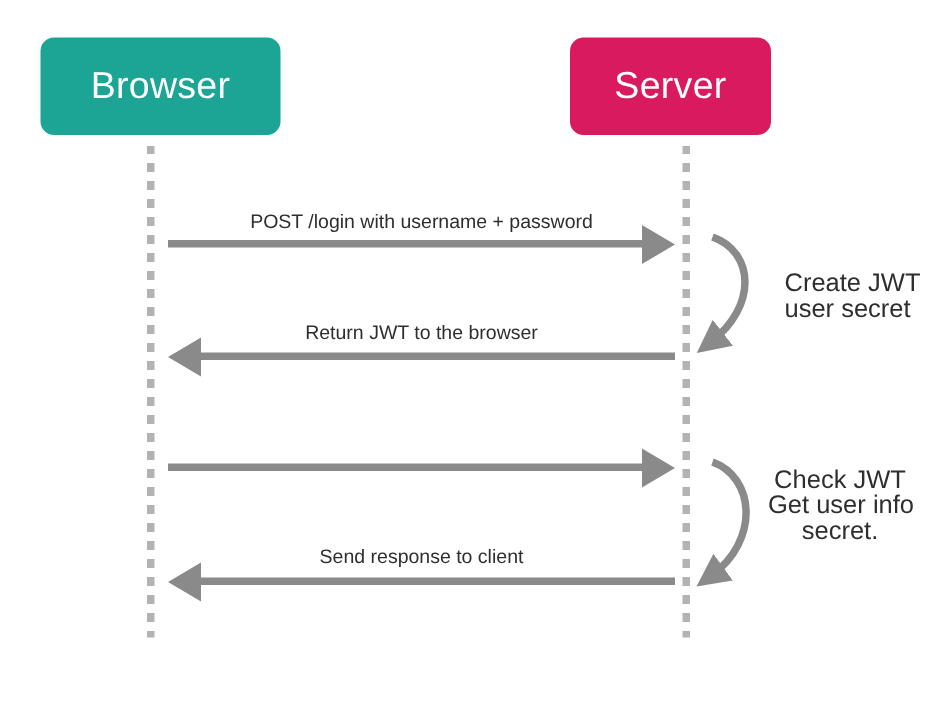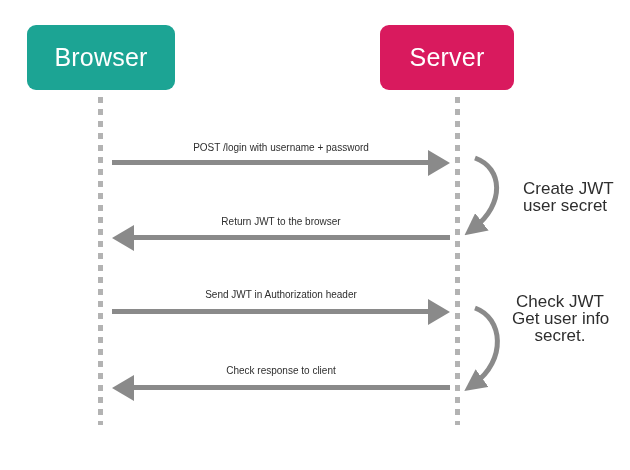--- a/index.html
+++ b/index.html
@@ -28,21 +28,21 @@
     top: 25px;
     height: 65px;
     border-radius: 9px;
     color: #ffffff;
     font-size: 25px;
     letter-spacing: 0.2px;
     display: flex;
     align-items: center;
     justify-content: center;
   }
-  .actor-browser { left: 27px;  width: 148px; background: var(--browser); }
+  .actor-browser { left: 27px;  width: 160px; background: var(--browser); }
   .actor-server  { left: 380px; width: 134px; background: var(--server); }
 
   
   .lifeline {
     position: absolute;
     top: 97px;
     width: 5px;
     height: 328px;
     background: repeating-linear-gradient(
       to bottom,
@@ -52,21 +52,21 @@
   }
   .lifeline-browser { left: 98px; }
   .lifeline-server  { left: 455px; }
 
   
   .msg-label {
     position: absolute;
     left: 112px;
     width: 338px;
     text-align: center;
-    font-size: 10px;
+    font-size: 13px;
     line-height: 16px;
     color: var(--text);
     white-space: nowrap;
   }
   .msg-label-1 { top: 140px; }
   .msg-label-2 { top: 214px; }
   .msg-label-3 { top: 287px; }
   .msg-label-4 { top: 363px; }
 
   
@@ -112,21 +112,21 @@
 
   
   .note {
     font-size: 17px;
     line-height: 17px;
     color: var(--text);
     position: absolute;
     white-space: nowrap;
   }
   .note-1 { left: 523px; top: 180px; text-align: left; }
-  .note-2 { left: 512px; top: 293px; width: 96px; text-align: center; }
+  .note-2 { left: 512px; top: 311px; width: 96px; text-align: center; }
 </style>
 </head>
 <body>
 
 <div class="stage">
 
   <div class="actor actor-browser">
     <span>Browser</span>
   </div>
   <div class="actor actor-server">
@@ -141,27 +141,26 @@
     <div class="shaft"></div>
     <div class="head"></div>
   </div>
 
   <div class="msg-label msg-label-2">Return JWT to the browser</div>
   <div class="msg-arrow msg-arrow-2 dir-left">
     <div class="shaft"></div>
     <div class="head"></div>
   </div>
 
-  <div class="msg-label msg-label-3">Send JWT in Authorization header</div>
   <div class="msg-arrow msg-arrow-3 dir-right">
     <div class="shaft"></div>
     <div class="head"></div>
   </div>
 
-  <div class="msg-label msg-label-4">Check response to client</div>
+  <div class="msg-label msg-label-4">Send response to client</div>
   <div class="msg-arrow msg-arrow-4 dir-left">
     <div class="shaft"></div>
     <div class="head"></div>
   </div>
 
   <svg class="self-arrow self-arrow-1" width="60" height="92" viewBox="0 0 60 92">
     <defs>
       <marker id="ah1" markerWidth="4.4" markerHeight="4.4" refX="2" refY="2.2" orient="auto">
         <path class="marker-head" d="M0,0 L4.4,2.2 L0,4.4 z"></path>
       </marker>

